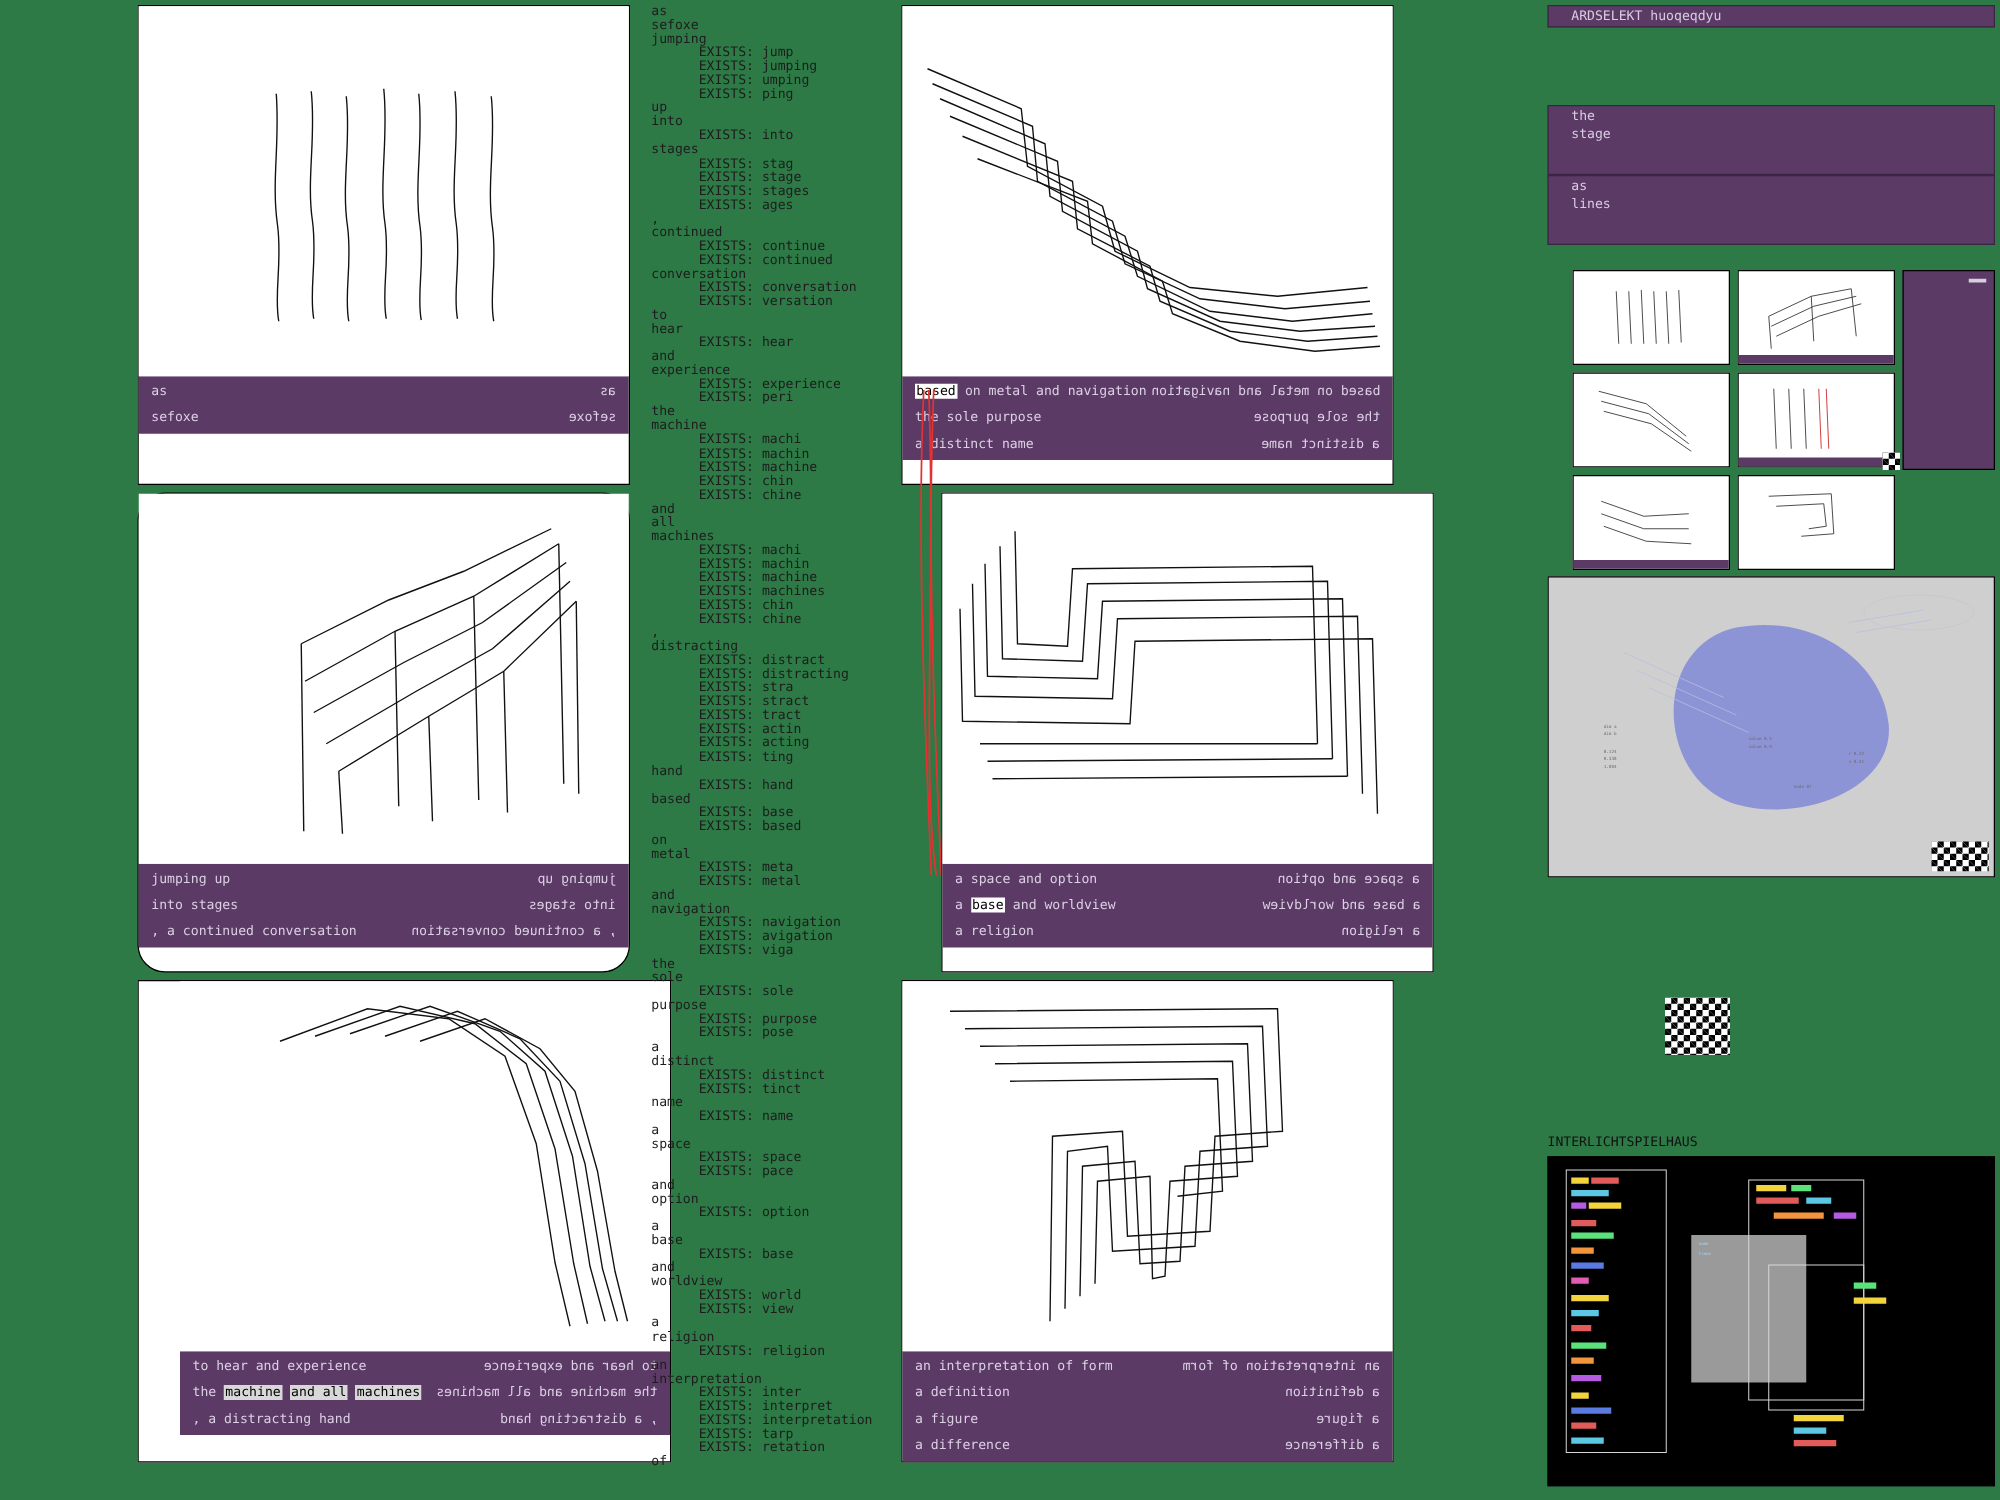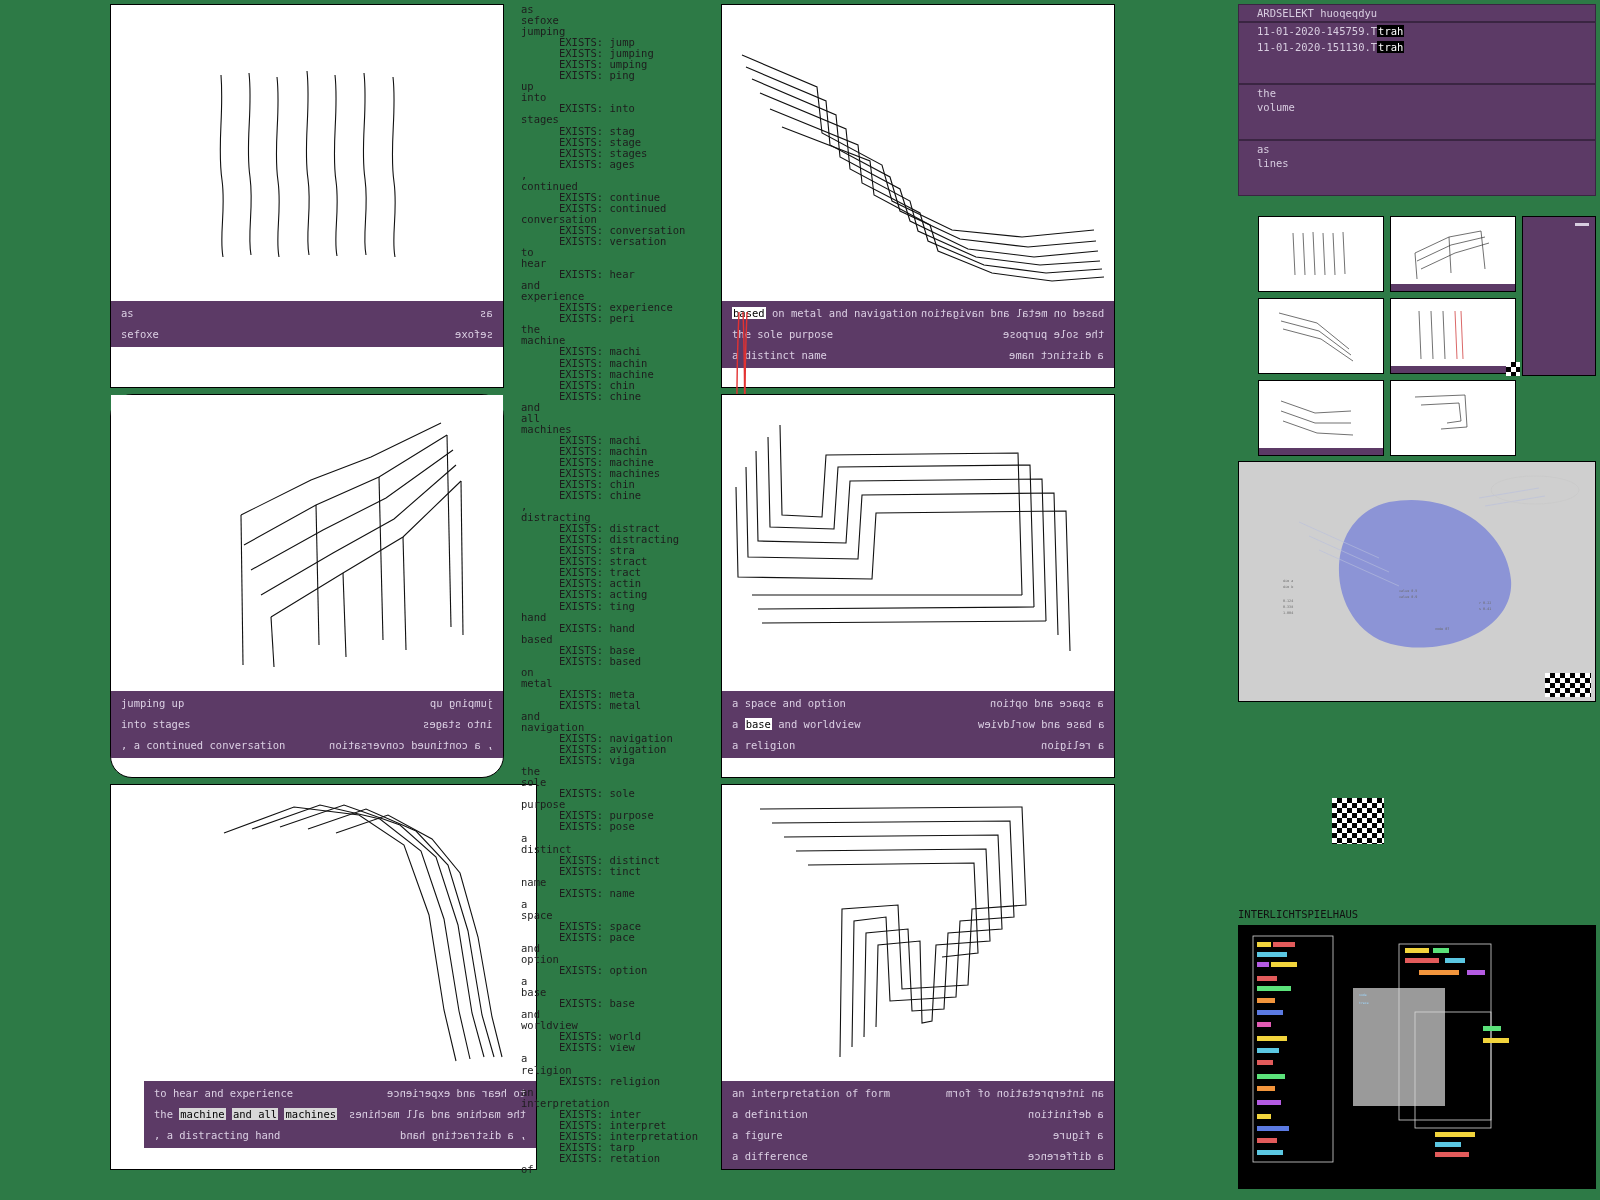--- a/index.html
+++ b/index.html
@@ -274,21 +274,21 @@
   </div>
 
   <svg style="position:absolute;left:721px;top:300px;width:120px;height:412px;pointer-events:none;">
     <g fill="none" stroke="#e33232" stroke-width="1.4">
       <path d="M18,12 C12,140 20,300 24,400"></path>
       <path d="M26,12 C20,150 28,310 32,400"></path>
       <path d="M22,12 C28,160 16,320 28,400"></path>
     </g>
   </svg>
 
-  <div class="panel" style="left:721px;top:394px;width:392px;height:382px;">
+  <div class="panel" style="left:753px;top:394px;width:392px;height:382px;">
     <div class="canvas" style="height:296px;">
       <svg width="390" height="296" viewBox="0 0 390 296">
         <g fill="none" stroke="#111" stroke-width="1.1">
           <path d="M58,30 L60,120 L100,122 L104,60 L296,58 L300,200"></path>
           <path d="M46,42 L48,132 L112,134 L116,72 L308,70 L312,212"></path>
           <path d="M34,56 L36,146 L124,148 L128,86 L320,84 L324,226"></path>
           <path d="M24,72 L26,162 L136,164 L140,100 L332,98 L336,240"></path>
           <path d="M14,92 L16,182 L150,184 L154,118 L344,116 L348,256"></path>
           <path d="M30,200 L300,200"></path>
           <path d="M36,214 L312,212"></path>
@@ -343,32 +343,24 @@
         </div>
     </div>
   </div>
 
   <div class="rail">
 
     <div class="railbox" style="position:absolute;left:6px;top:4px;width:356px;height:16px;">
       <div class="railhdr">ARDSELEKT huoqeqdyu</div>
     </div>
 
-    <div class="railbox" style="position:absolute;left:6px;top:22px;width:356px;height:60px;">
-      <div class="railhdr">
-        <span>11-01-2020-145759.T</span><span class="invhl">trah</span>
-      </div>
-      <div class="railhdr">
-        <span>11-01-2020-151130.T</span><span class="invhl">trah</span>
-      </div>
-    </div>
 
     <div class="railbox" style="position:absolute;left:6px;top:84px;width:356px;height:54px;">
       <div class="railhdr">the</div>
-      <div class="railhdr" style="padding-top:0">volume</div>
+      <div class="railhdr" style="padding-top:0">stage</div>
     </div>
 
     <div class="railbox" style="position:absolute;left:6px;top:140px;width:356px;height:54px;">
       <div class="railhdr">as</div>
       <div class="railhdr" style="padding-top:0">lines</div>
     </div>
   </div>
 
   <div class="thumbgrid">
     <div class="thumb" style="left:20px;top:2px;width:124px;height:74px;">

